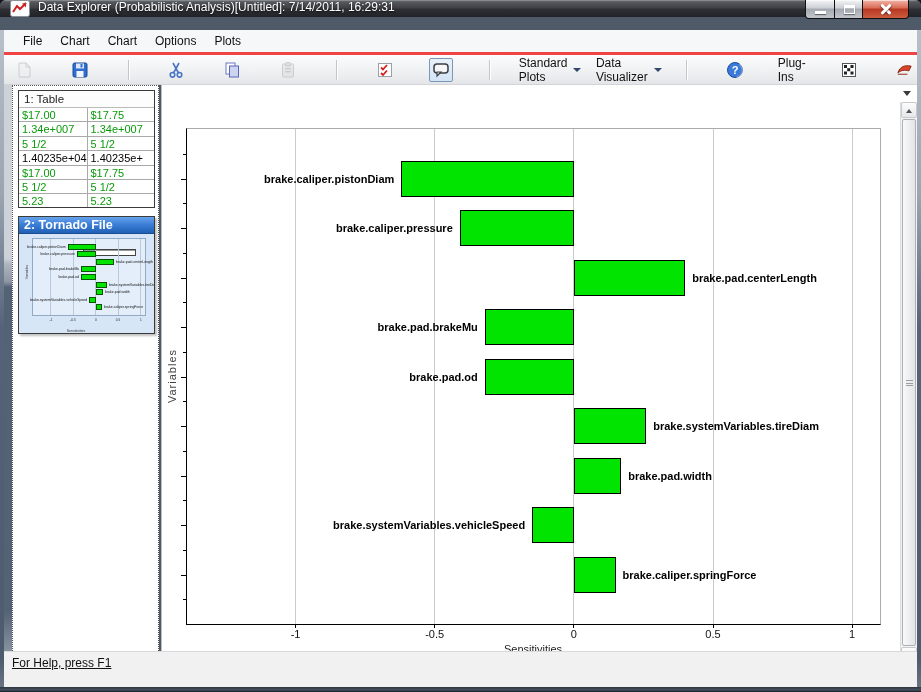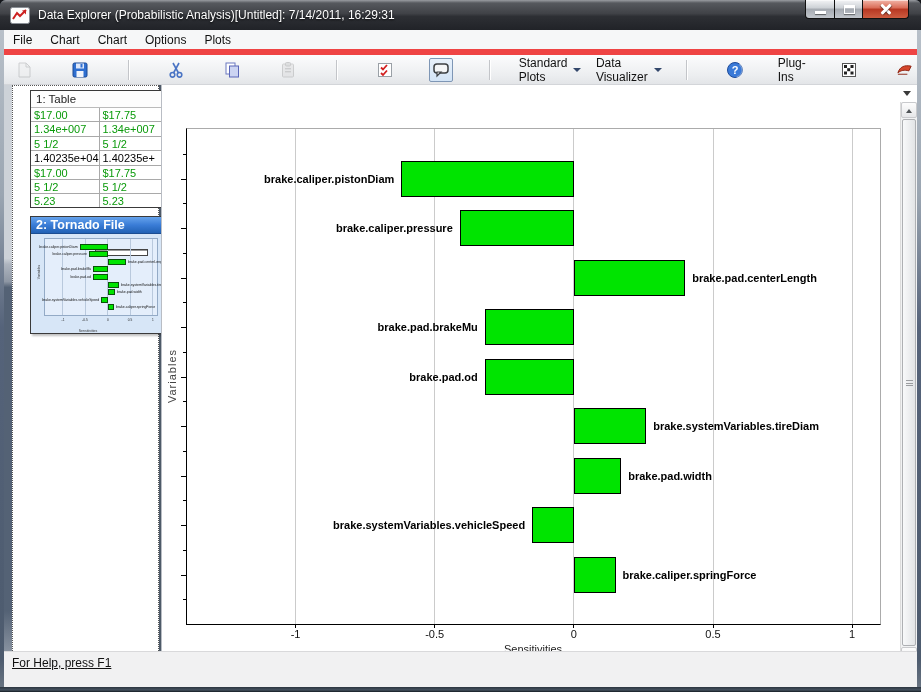--- a/index.html
+++ b/index.html
@@ -7,23 +7,23 @@
   body { width:921px; height:692px; position:relative; overflow:hidden;
          font-family:"Liberation Sans", sans-serif; }
   .window { position:absolute; inset:0; background:#4e5a68; border-radius:6px 6px 0 0; overflow:hidden; }
   .side-border { position:absolute; top:30px; bottom:0; width:4px;
                  background:linear-gradient(180deg,#b8c0c9 0%,#9aa5b1 25%,#55637a 45%,#4d5b6e 95%,#6d7885 100%); }
   .side-border.left { left:0; } .side-border.right { right:0; }
   .bottom-border { position:absolute; left:0; right:0; bottom:0; height:5px;
                    background:linear-gradient(180deg,#2c3540 0%,#45525f 60%,#121a22 100%); }
 
   
-  .titlebar { position:absolute; left:0; right:0; top:0; height:30px;
+  .titlebar { position:absolute; left:0; right:0; top:0; height:17px;
               background:linear-gradient(180deg,#9a9da2 0%,#56595e 10%,#404247 45%,#2d2f34 55%,#212328 100%);
-              display:flex; align-items:center; }
+              display:flex; }
   .app-icon { width:20px; height:17px; margin:0 8px 0 10px; }
   .title-text { color:#fff; font-size:12px; text-shadow:0 1px 2px rgba(0,0,0,.8); }
   .win-controls { position:absolute; top:0; right:12px; display:flex; }
   .win-btn { height:19px; border:1px solid #101010; border-top:none; position:relative;
              box-shadow:inset 0 1px 0 rgba(255,255,255,.55); cursor:default;
              background:linear-gradient(180deg,#f3f4f6 0%,#ccd0d5 45%,#a4a9b0 50%,#c3c7cd 100%); }
   .win-btn.min { width:30px; border-radius:0 0 0 4px; }
   .win-btn.max { width:28px; border-left:none; }
   .win-btn.close { width:46px; border-left:none; border-radius:0 0 4px 0;
              background:linear-gradient(180deg,#f2b5a8 0%,#d96a55 45%,#b73722 50%,#cd5c40 100%); }
@@ -31,41 +31,41 @@
                background:#fff; box-shadow:0 1px 1px rgba(0,0,0,.5); }
   .glyph-max { position:absolute; left:50%; top:5px; width:11px; height:9px; margin-left:-5px;
                border:1px solid #fff; border-top-width:3px; box-shadow:0 1px 1px rgba(0,0,0,.4); }
   .glyph-x-bar { position:absolute; left:50%; top:50%; width:13px; height:2.5px; background:#fff;
                  border-radius:1px; box-shadow:0 1px 1px rgba(0,0,0,.45); }
   .glyph-x-bar.a { transform:translate(-50%,-50%) rotate(45deg); }
   .glyph-x-bar.b { transform:translate(-50%,-50%) rotate(-45deg); }
 
   
   .menubar { position:absolute; left:4px; right:4px; top:30px; height:25px; background:#f6f7f8;
-             border-bottom:6px solid #ef4444; display:flex; align-items:center; padding-left:0; }
+             border-bottom:3px solid #ef4444; display:flex; align-items:center; padding-left:10px; }
   .menu-item { font-size:12px; color:#111; padding:0 9px; line-height:24px; }
   .toolbar { position:absolute; left:4px; right:4px; top:55px; height:30px;
              background:linear-gradient(180deg,#fcfcfd 0%,#eceef0 70%,#e3e5e8 100%);
              border-bottom:1px solid #d3d5d9; display:flex; align-items:center; padding-left:8px;gap:32px; }
   .tb-btn { height:24px; min-width:24px; display:flex; align-items:center; justify-content:center;
             border:1px solid transparent; border-radius:2px; padding:0 2px; }
   .tb-btn.pressed { border-color:#7e96b5; background:linear-gradient(180deg,#e8f1fb,#d3e4f6); }
   .tb-btn.labeled { padding:0 6px; gap:4px; font-size:12px; color:#111; }
   .tb-sep { width:1px; height:20px; background:#c3c5c9; box-shadow:1px 0 0 #fff; margin:0 4px; }
   .caret { width:0; height:0; border-left:4px solid transparent; border-right:4px solid transparent;
            border-top:4px solid #33476b; margin-left:2px; }
   .disabled { opacity:.45; filter:grayscale(60%); }
 
   
   .left-strip { position:absolute; left:4px; top:85px; bottom:29px; width:8px;
                 background:linear-gradient(180deg,#cdd2d8 0%,#cdd2d8 30%,#aeb5bf 31%,#8e97a4 34%,#546275 35%,#546275 91%,#97a0ac 100%); }
   .sidebar { position:absolute; left:12px; top:85px; bottom:29px; width:147px; background:#fff;
              border:1px dotted #555; }
   .thumb { position:absolute; left:5px; width:137px; height:118px; border:1px solid #3a3a3a;
-           background:#fff; overflow:hidden;margin-left:12px; }
+           background:#fff; overflow:hidden; }
   .thumb.table { top:4px; }
   .thumb.tornado { top:130px; box-shadow:2px 2px 2px rgba(0,0,0,.25); }
   .thumb-head { height:17px; font-size:11.5px; line-height:17px; padding-left:5px; color:#222;
                 background:#fdfdfd; border-bottom:1px solid #bbb; }
   .thumb-head.selected { background:linear-gradient(180deg,#66a3ec 0%,#3a7cd6 50%,#2161b4 100%);
                 color:#fff; font-weight:bold; font-size:12.5px; border-bottom:1px solid #1b4d92; }
   .t-row { display:flex; height:14.4px; border-bottom:1px solid #a9a9a9; }
   .t-cell { width:50%; font-size:11px; line-height:14px; color:#0a9a0a; padding-left:3px;
             white-space:nowrap; overflow:hidden; }
   .t-cell.r { border-left:1px solid #a9a9a9; }

